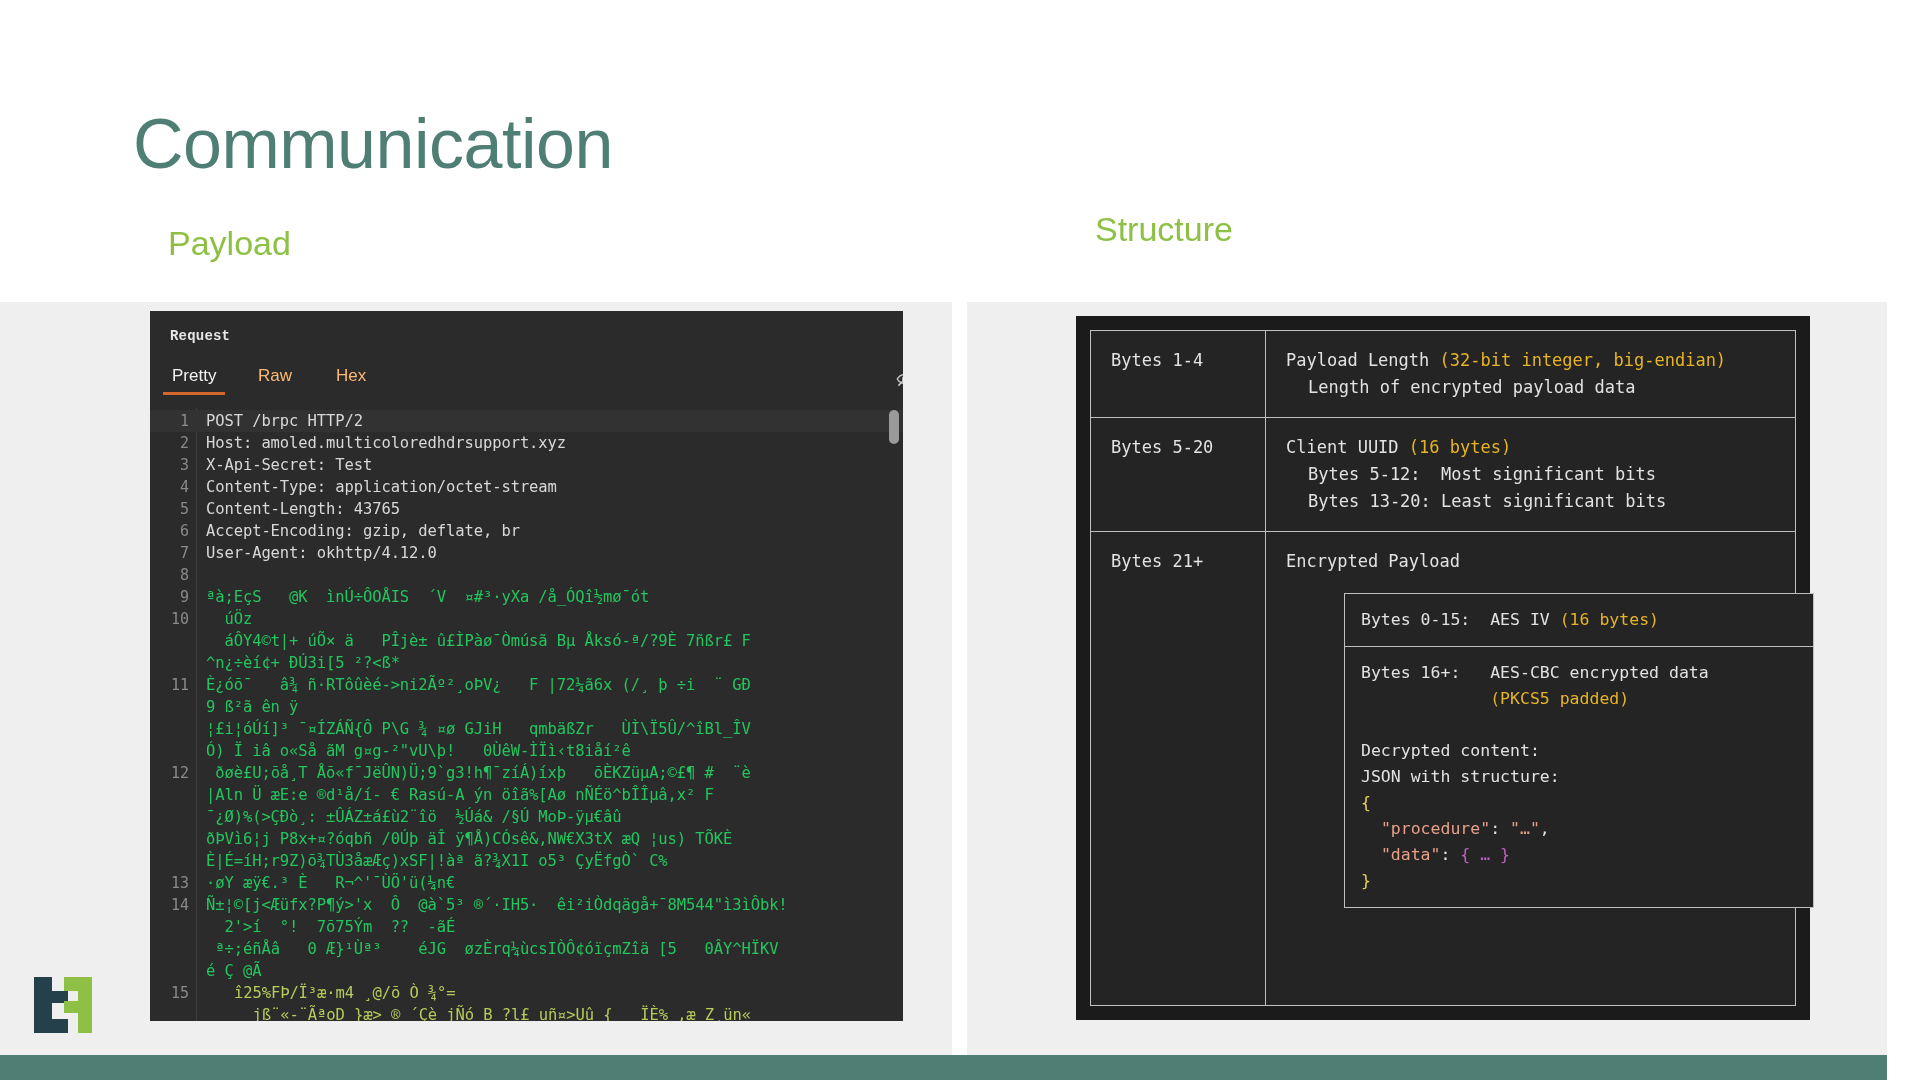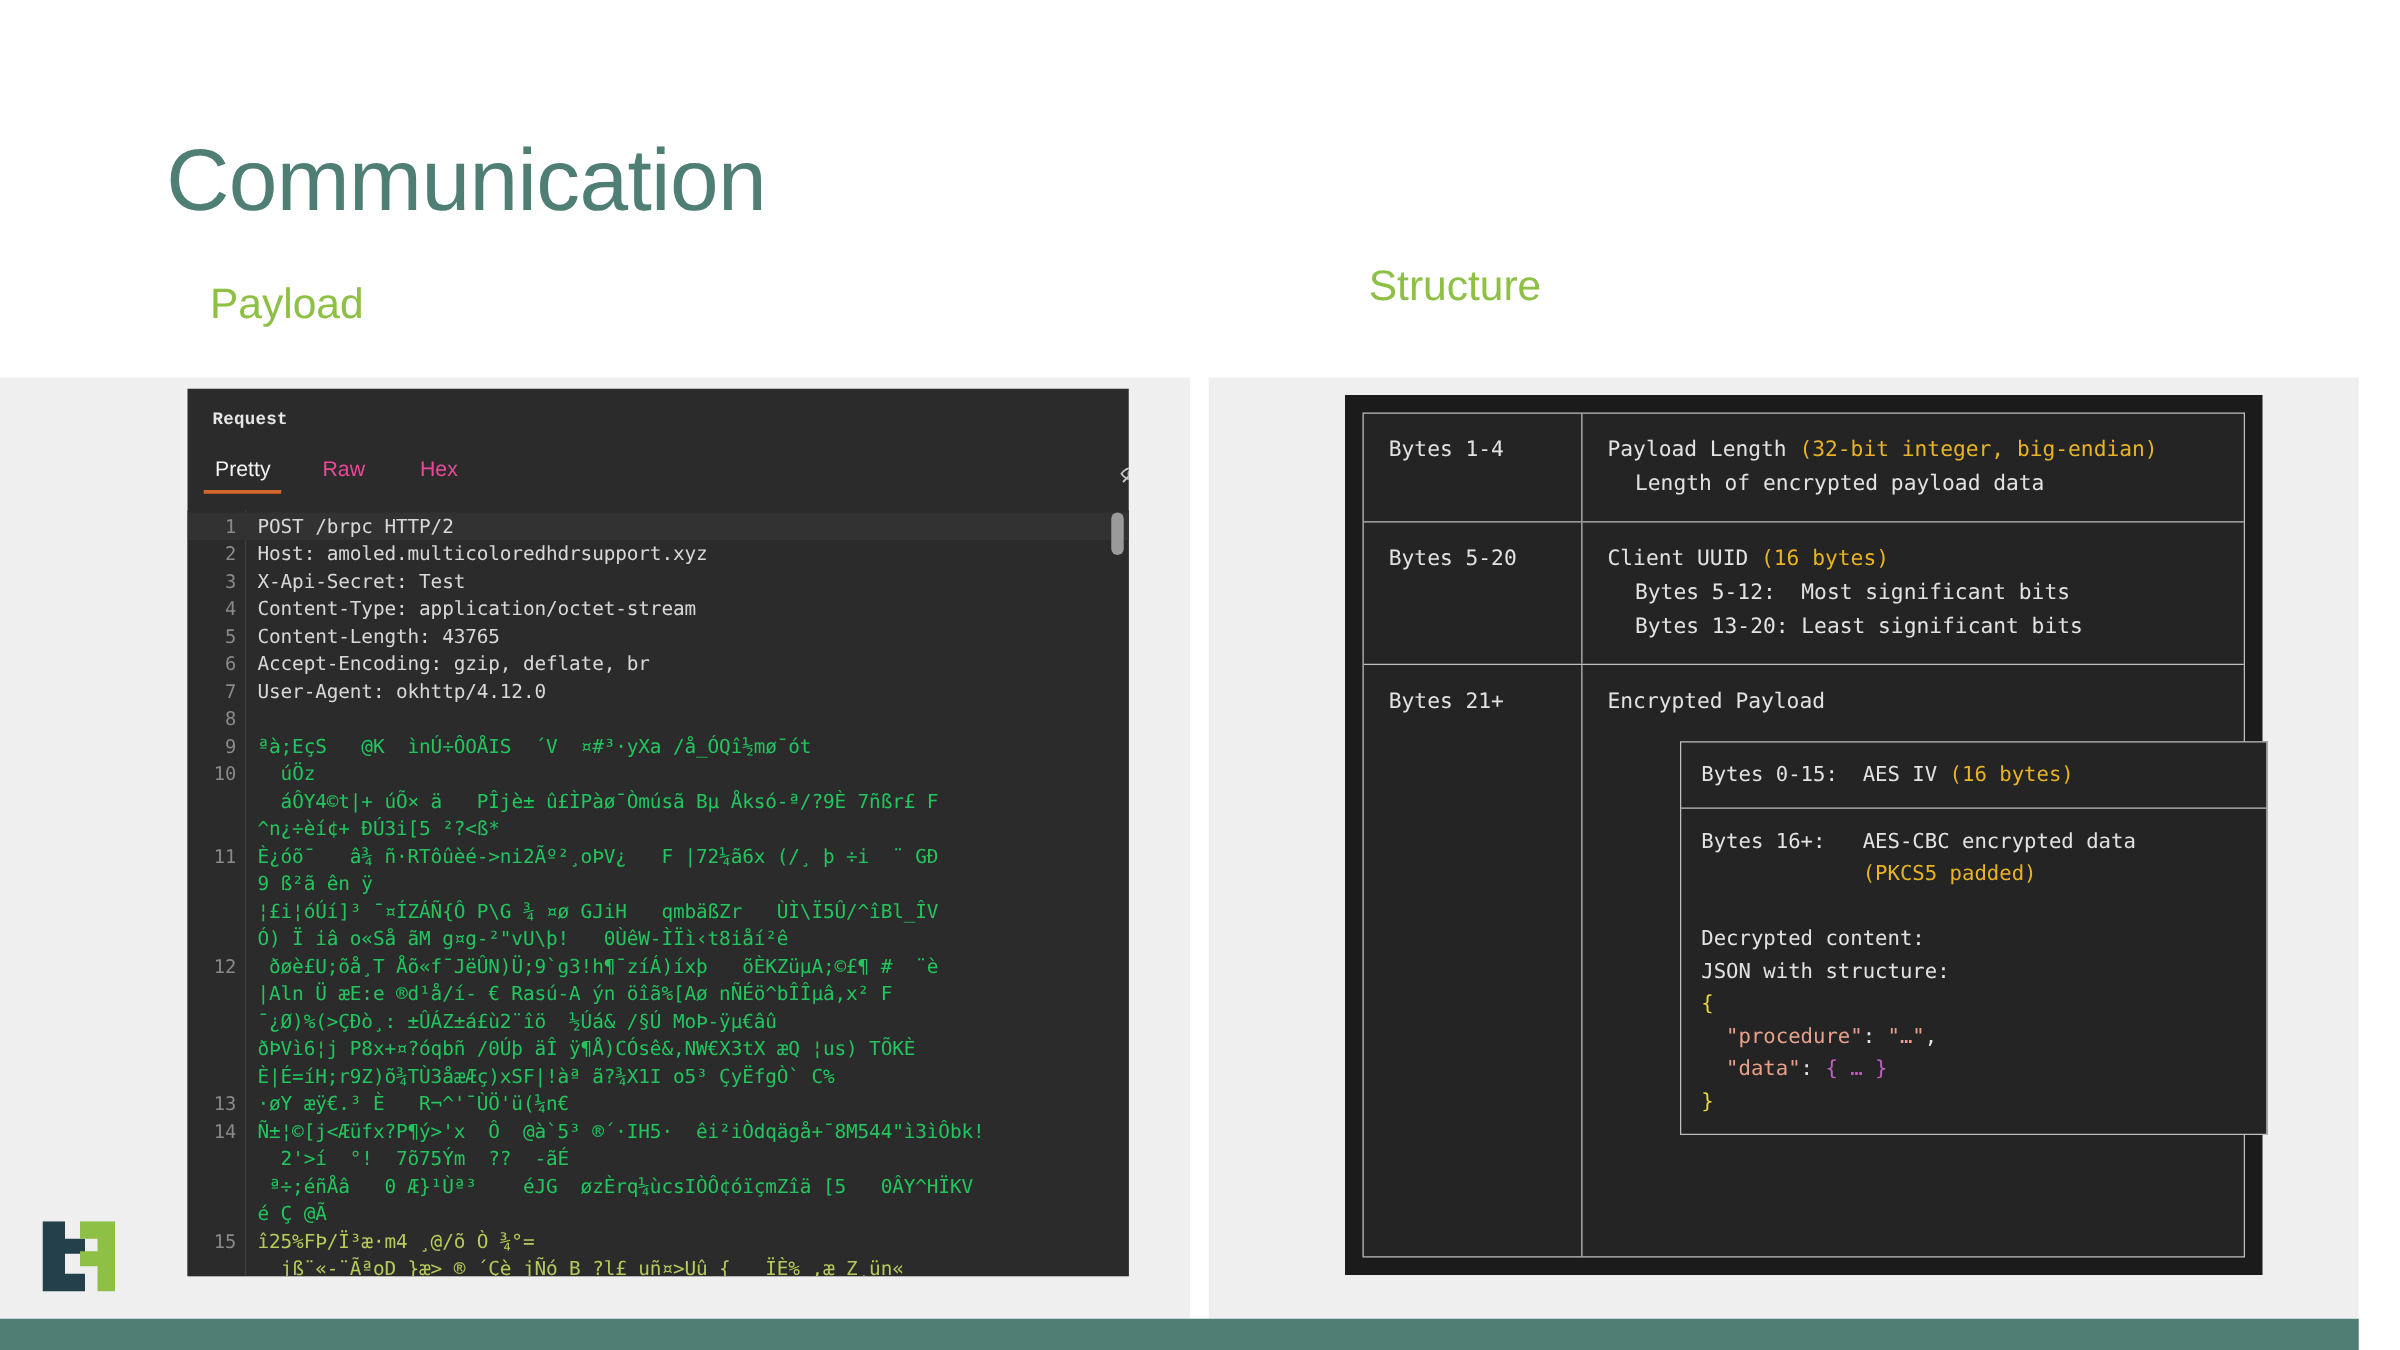--- a/index.html
+++ b/index.html
@@ -83,21 +83,21 @@
   #burp-tabs {
     position: absolute;
     left: 0; top: 55px;
     width: 100%; height: 38px;
   }
   .burp-tab {
     position: absolute;
     top: 0;
     font-family: "Liberation Sans", sans-serif;
     font-size: 17px;
-    color: #ec4899;
+    color: #fdba74;
     padding-bottom: 9px;
   }
   .burp-tab.active { color: #F2F2F2; }
   .burp-tab.active::after {
     content: "";
     position: absolute;
     left: -9px; right: -9px; bottom: 0;
     height: 3px;
     background: #D3672B;
   }
@@ -155,21 +155,21 @@
     padding-left: 10px;
     color: #D8D8D8;
     font-size: 15.5px;
     line-height: 22px;
     font-family: "DejaVu Sans Mono", monospace;
     white-space: pre-wrap;
     word-break: break-all;
     letter-spacing: -0.1px;
   }
   .ctext.bin { color: #22c55e; }
-  .ctext.grn { color: #B5CC5B; }
+  .ctext.grn { color: #B5CC5B; margin-left: 28px; }
 
   #burp-scroll-track {
     position: absolute;
     right: 2px; top: 0; width: 10px; bottom: 0;
     background: transparent;
   }
   #burp-scroll-thumb {
     position: absolute;
     right: 2px; top: 2px;
     width: 10px; height: 34px;

